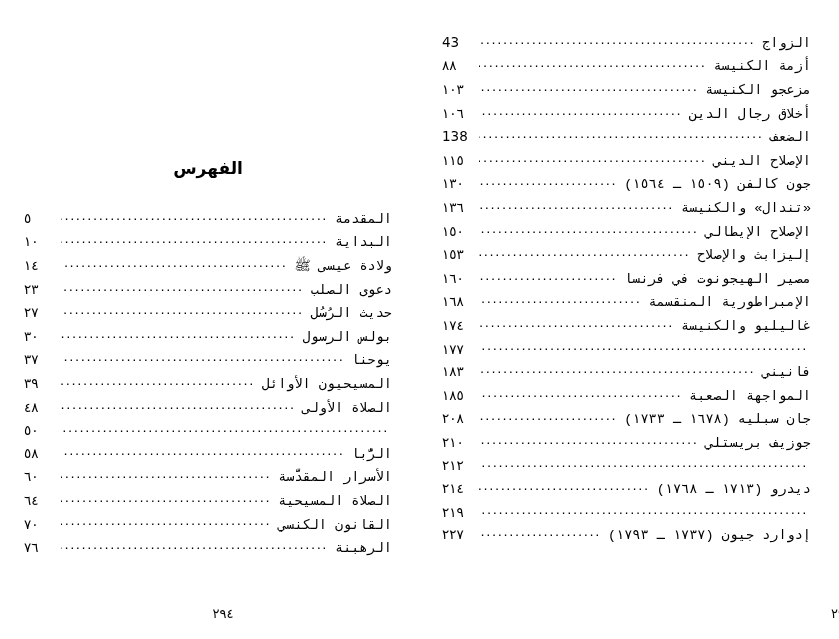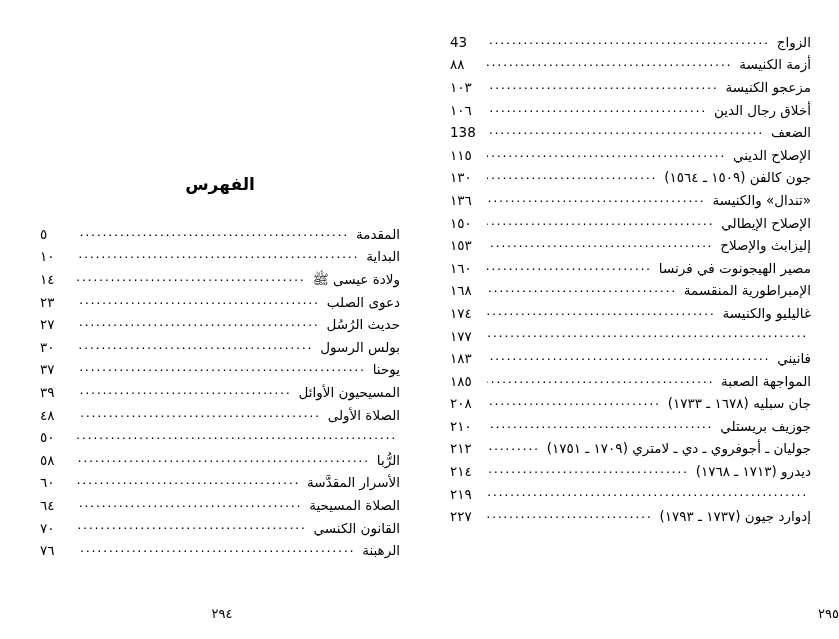--- a/index.html
+++ b/index.html
@@ -26,22 +26,21 @@
     position: relative;
     box-sizing: border-box;
     height: 639px;
   }
   .page-left {
     width: 419px;
     padding: 30px 28px 0 22px;
   }
   .page-right {
     width: 420px;
-    padding: 46px 28px 0 24px;
-    margin-left: 16px;
+    padding: 30px 28px 0 24px;
   }
   .page-heading {
     text-align: center;
     font-weight: bold;
     font-size: 17px;
     letter-spacing: 0;
     margin: 128px 0 28px 0;
     font-family: "DejaVu Sans", "Liberation Sans", sans-serif;
   }
   .toc-list {
@@ -54,20 +53,21 @@
     flex-direction: row;
     align-items: baseline;
     font-size: 13.5px;
     line-height: 1.0;
     padding: 3.3px 0;
     white-space: nowrap;
   }
   .toc-title {
     flex: 0 0 auto;
     padding-left: 4px;
+    font-family: Liberation Mono, monospace;
   }
   .toc-dots {
     flex: 1 1 auto;
     overflow: hidden;
     height: 1em;
     margin: 0 3px;
     position: relative;
     min-width: 12px;
   }
   .toc-dots::before {
@@ -85,21 +85,21 @@
     flex: 0 0 auto;
     padding-right: 4px;
     min-width: 30px;
     text-align: left;
     direction: rtl;
   }
   .folio {
     position: absolute;
     bottom: 18px;
     width: 100%;
-    left: 0;
+    left: 13px;
     text-align: center;
     font-size: 13px;
   }
   .page-left .folio { padding-right: 0; text-align: right; }
 </style>
 </head>
 <body>
 
 <div class="book-spread">
 
@@ -188,21 +188,20 @@
         <span class="toc-title">جان سبليه (١٦٧٨ ـ ١٧٣٣)</span>
         <span class="toc-dots"></span>
         <span class="toc-page">٢٠٨</span>
       </li>
       <li class="toc-entry">
         <span class="toc-title">جوزيف بريستلي</span>
         <span class="toc-dots"></span>
         <span class="toc-page">٢١٠</span>
       </li>
       <li class="toc-entry">
-        <span class="toc-title">جوليان ـ أجوفروي ـ دي ـ لامتري (١٧٠٩ ـ ١٧٥١)</span>
         <span class="toc-dots"></span>
         <span class="toc-page">٢١٢</span>
       </li>
       <li class="toc-entry">
         <span class="toc-title">ديدرو (١٧١٣ ـ ١٧٦٨)</span>
         <span class="toc-dots"></span>
         <span class="toc-page">٢١٤</span>
       </li>
       <li class="toc-entry">
         <span class="toc-dots"></span>

